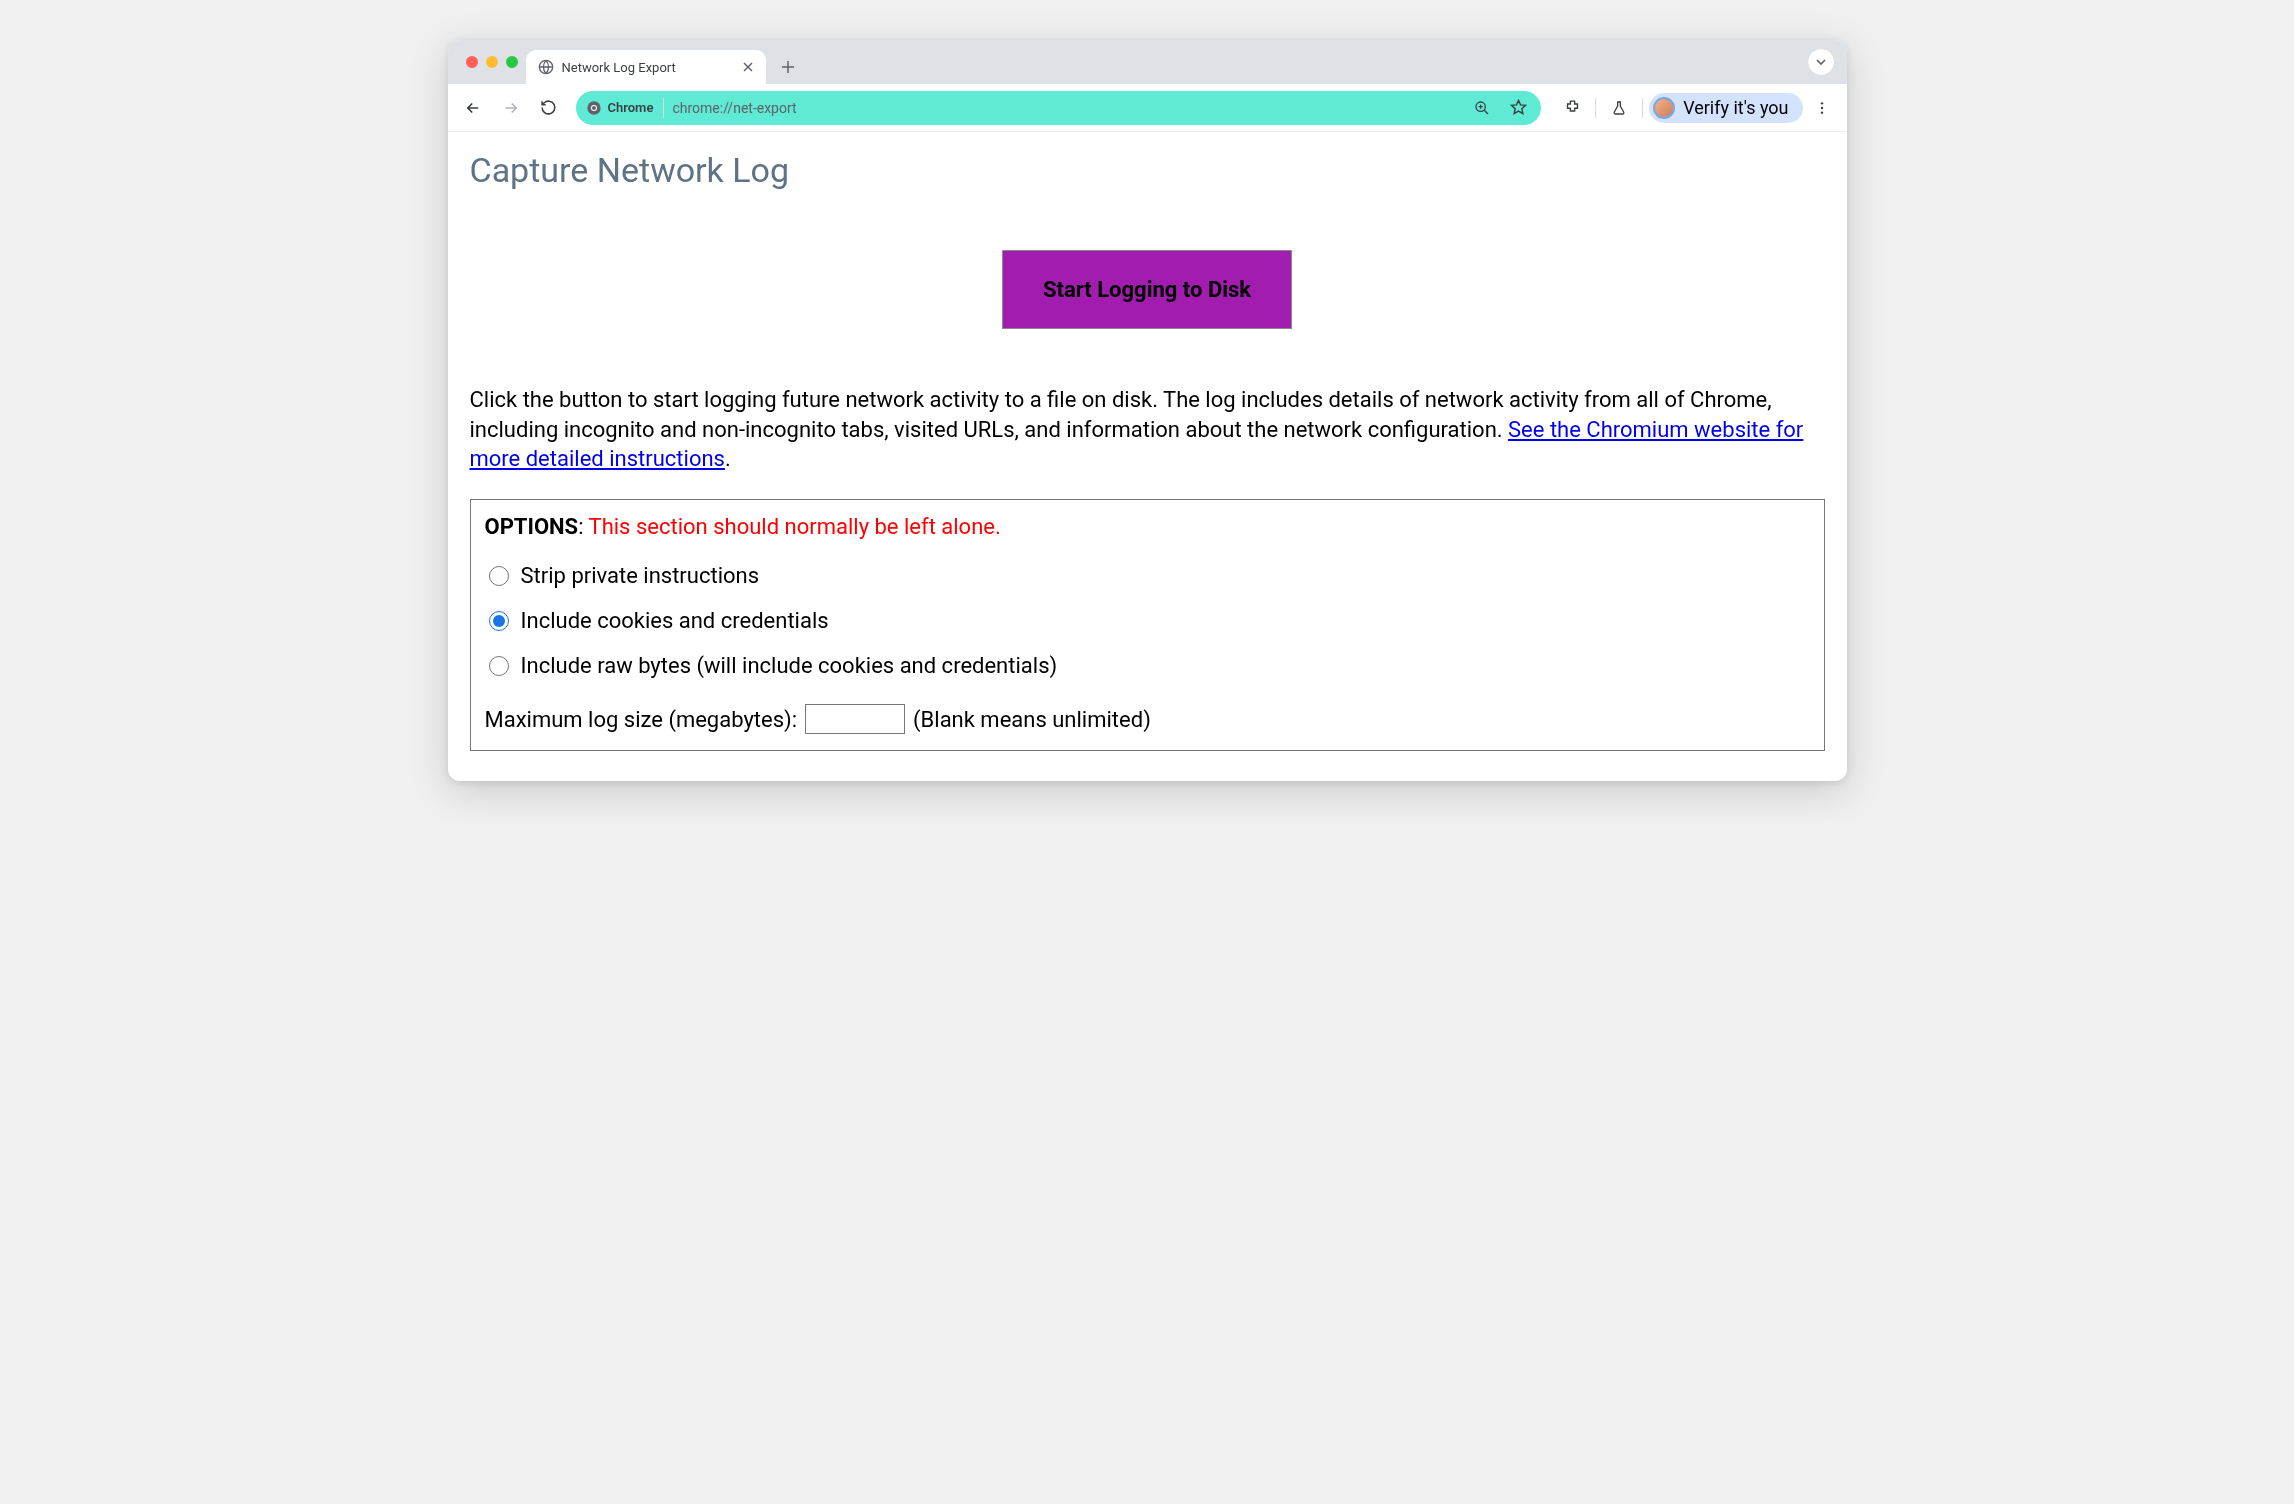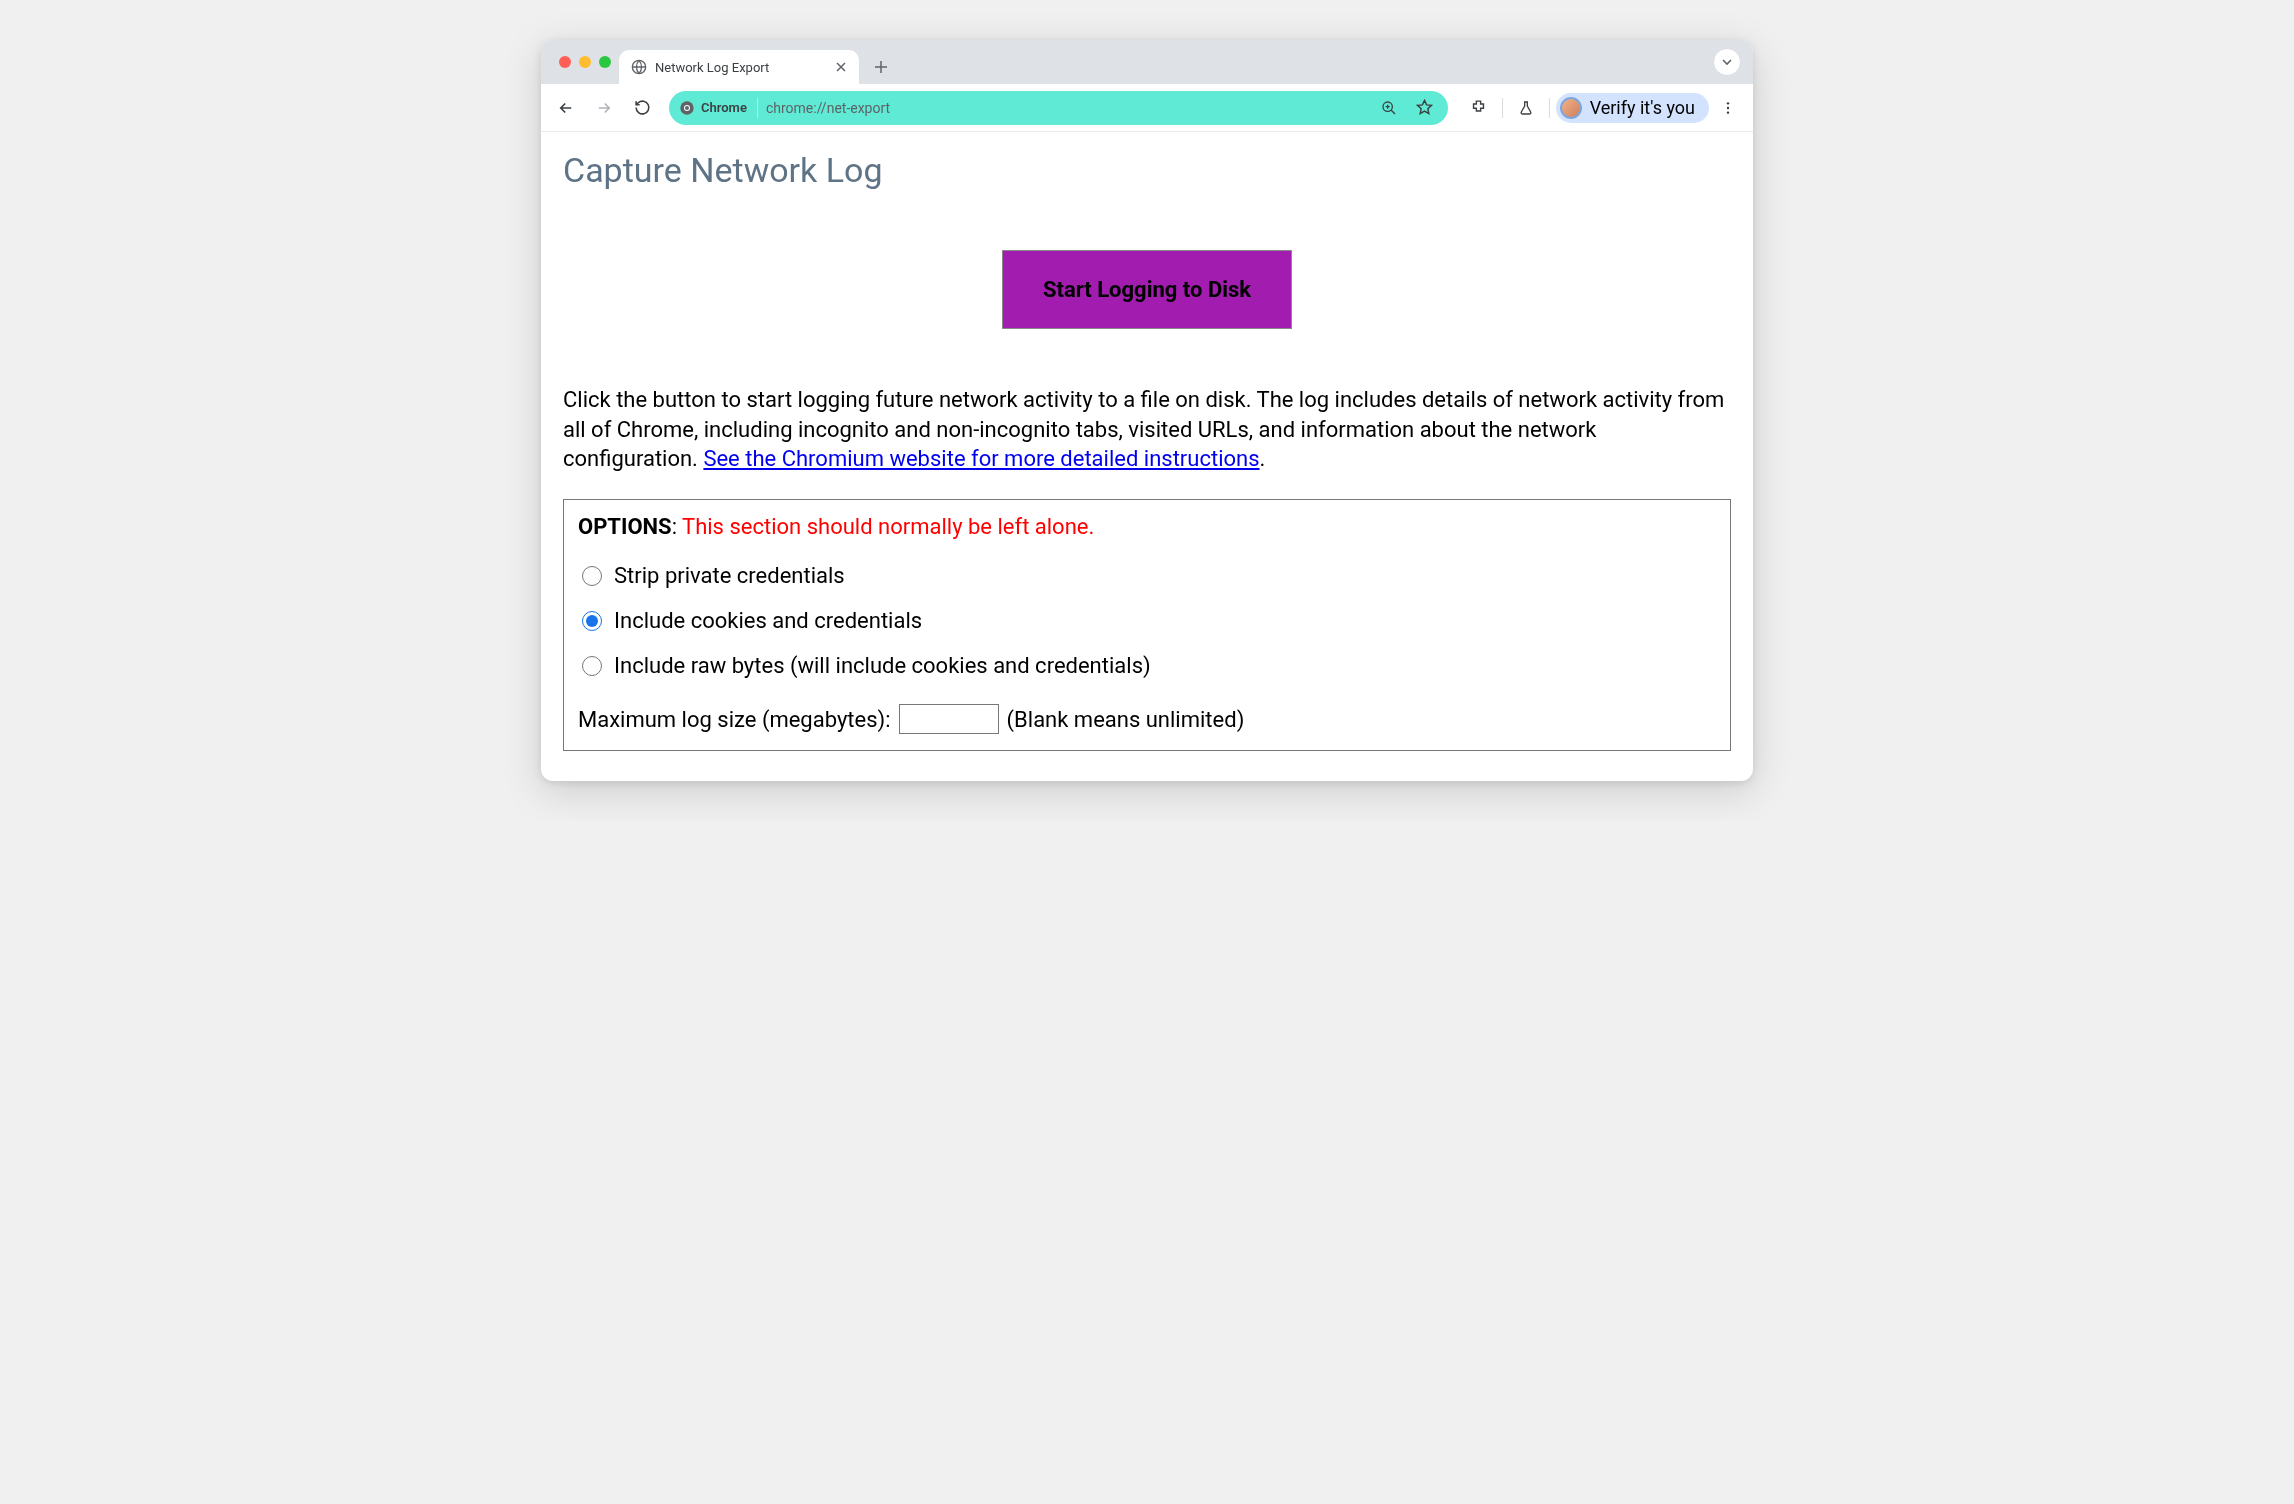--- a/index.html
+++ b/index.html
@@ -2,21 +2,21 @@
 <html><head>
   <meta charset="utf-8">
   <style>
     * { box-sizing: border-box; margin: 0; padding: 0; }
     body {
       background: #f0f0f0;
       font-family: -apple-system, BlinkMacSystemFont, "Segoe UI", Roboto, Helvetica, Arial, sans-serif;
       padding: 40px;
     }
     .window {
-      width: 1212px;
+      width: 1399px;
       margin: 0 auto;
       background: #fff;
       border-radius: 12px;
       box-shadow: 0 10px 40px rgba(0,0,0,0.15), 0 2px 8px rgba(0,0,0,0.1);
       overflow: hidden;
     }
     
     .tab-strip {
       background: #dee1e6;
       height: 44px;
@@ -306,21 +306,21 @@
       <span>Click the button to start logging future network activity to a file on disk. The log includes details of network activity from all of Chrome, including incognito and non-incognito tabs, visited URLs, and information about the network configuration. </span><a href="#">See the Chromium website for more detailed instructions</a><span>.</span>
     </p>
 
     <div class="options-box">
       <div class="options-header">
         <b>OPTIONS</b><span>: </span><span class="warn">This section should normally be left alone.</span>
       </div>
 
       <label class="radio-row">
         <input type="radio" name="capture-mode" style="">
-        <span>Strip private credentials</span>
+        <span>Strip private instructions</span>
       </label>
       <label class="radio-row">
         <input type="radio" name="capture-mode" checked="" style="">
         <span>Include cookies and credentials</span>
       </label>
       <label class="radio-row">
         <input type="radio" name="capture-mode" style="">
         <span>Include raw bytes (will include cookies and credentials)</span>
       </label>
 

